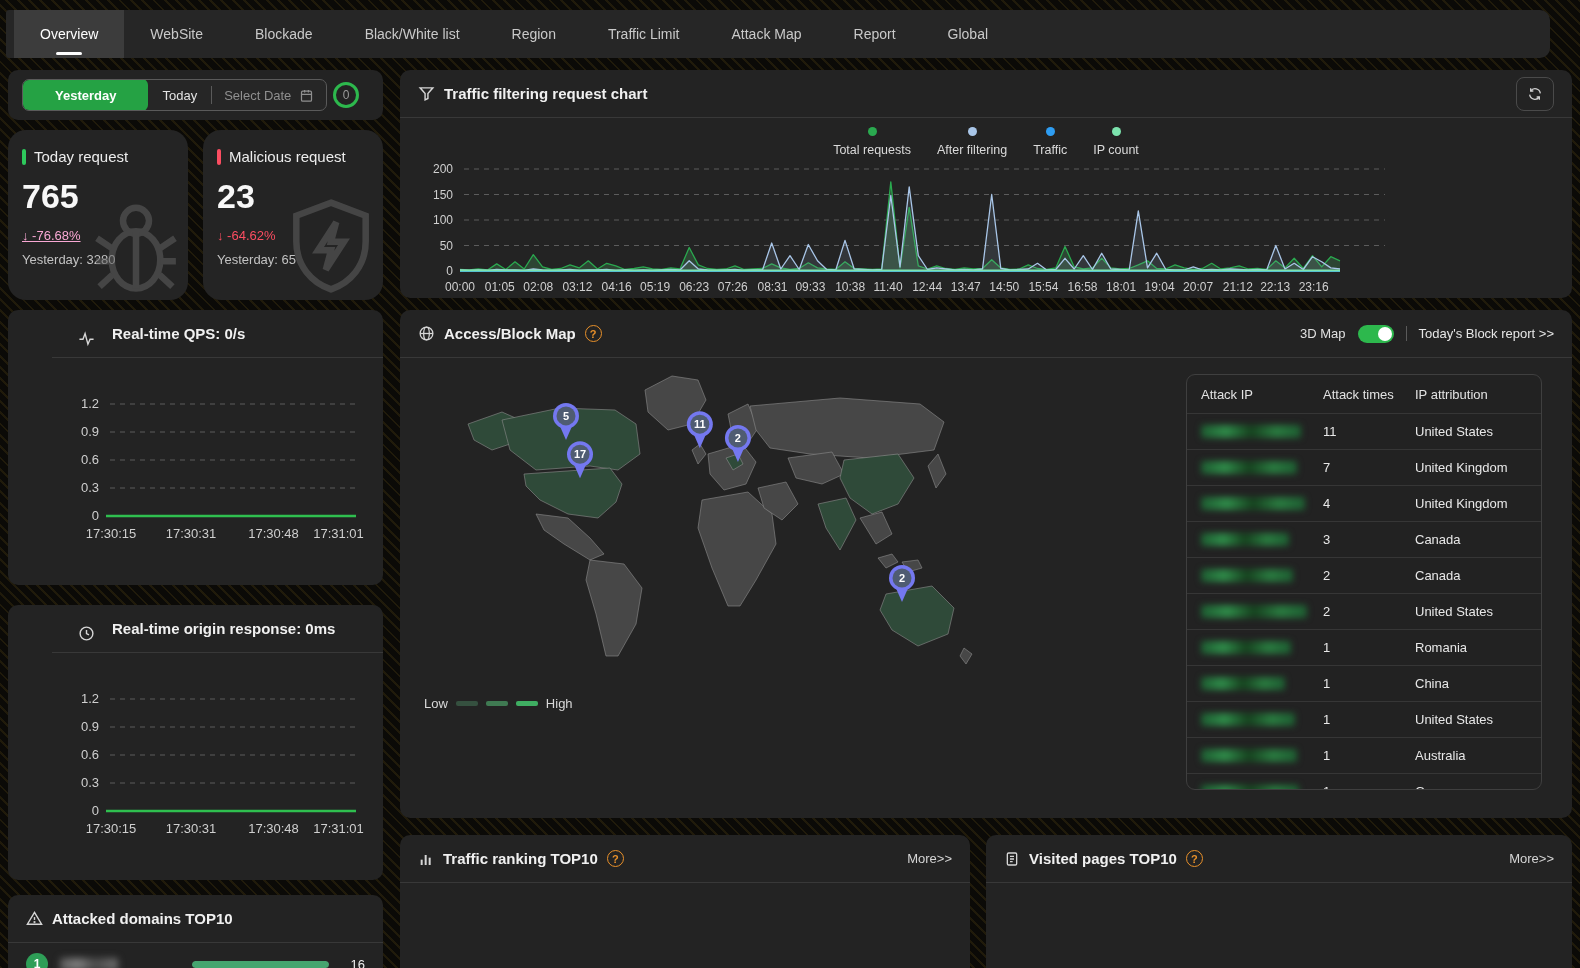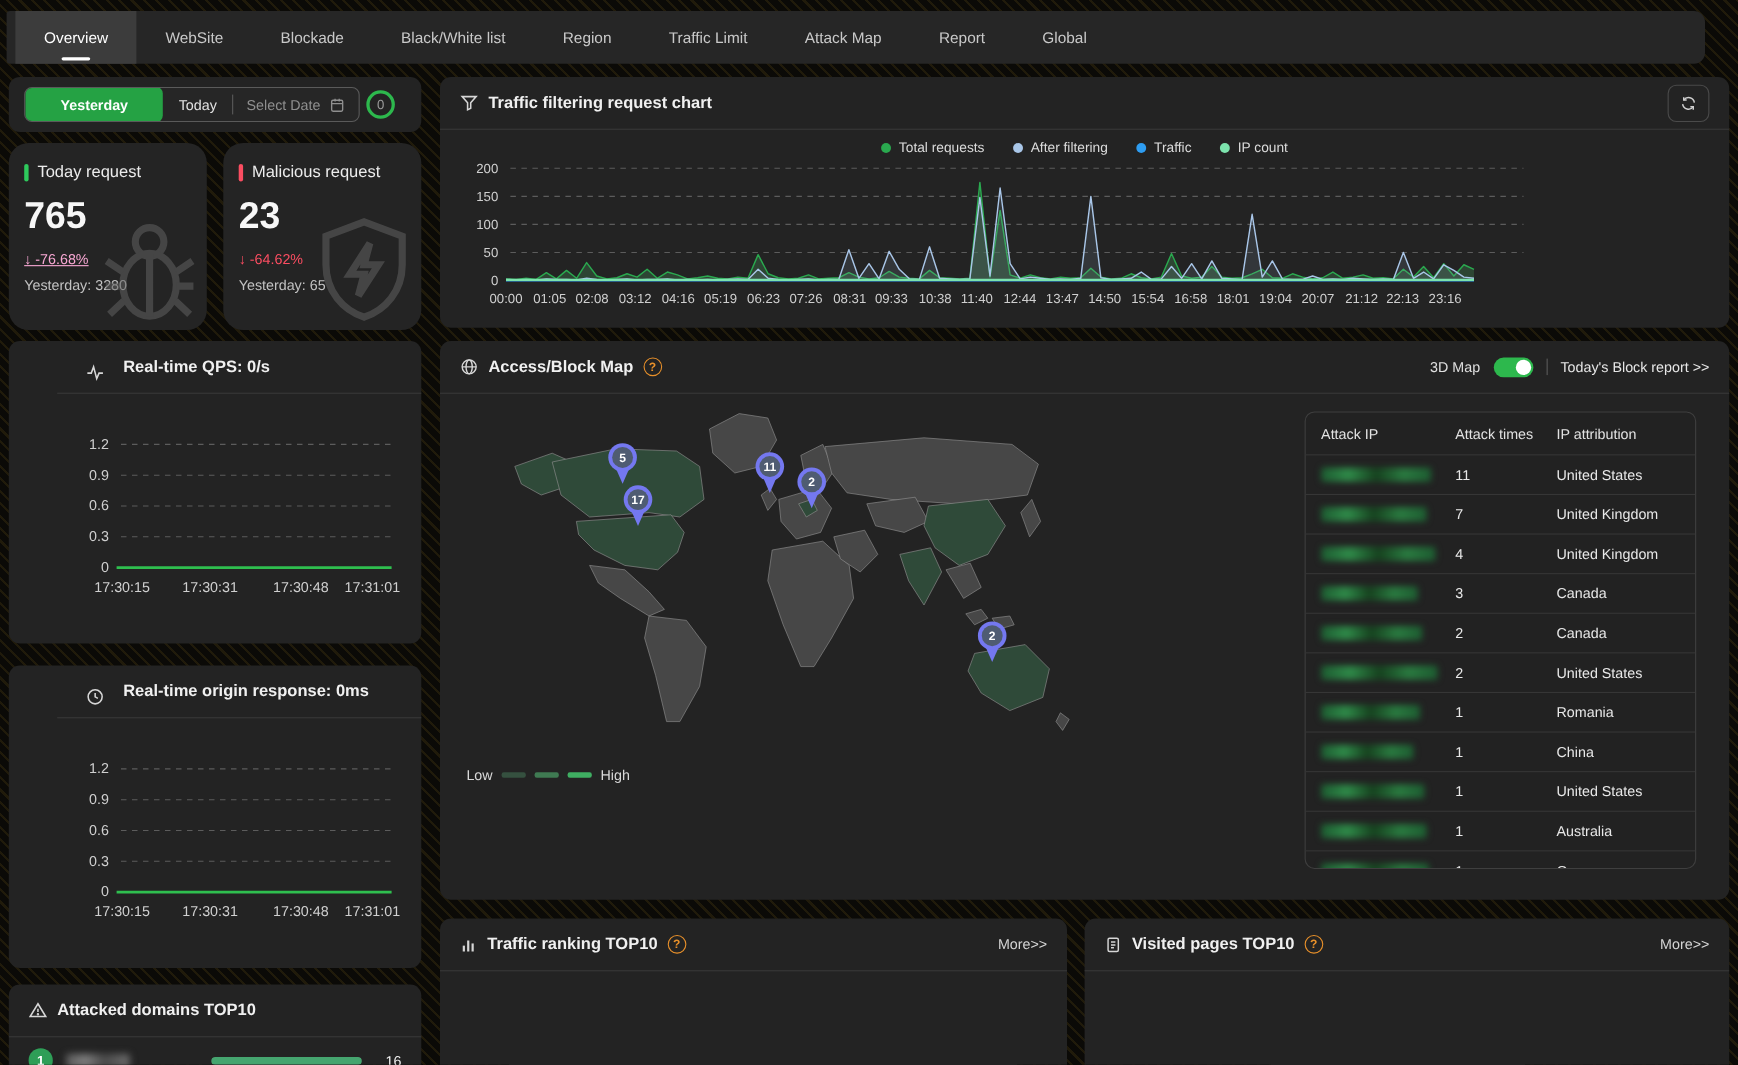--- a/index.html
+++ b/index.html
@@ -54,21 +54,21 @@
     padding:18px 14px; position:relative; overflow:hidden; }
   .stat-label{ display:flex; align-items:center; gap:8px; font-size:15px; color:#ececec; }
   .stat-accent{ width:4px; height:16px; border-radius:2px; }
   .stat-value{ font-size:34px; font-weight:bold; color:#f7f7f7; margin-top:12px; }
   .stat-delta{ font-size:13px; margin-top:12px; }
   .stat-yest{ font-size:13px; color:#c2c2c2; margin-top:9px; }
   .watermark{ position:absolute; right:0px; bottom:-2px; opacity:0.55; }
   
   .chart-panel{ height:228px; margin-bottom:12px; }
   .legend-row{ display:flex; justify-content:center; gap:26px; margin-top:9px; }
-  .legend-item{ display:flex; align-items:center; gap:7px; font-size:12.5px; color:#dadada; }
+  .legend-item{ display:flex; align-items:center; gap:7px; font-size:12.5px; color:#dadada;flex-direction:column; }
   .legend-dot{ width:9px; height:9px; border-radius:50%; }
   .refresh-btn{ margin-left:auto; width:38px; height:34px; border:1px solid #4a4a4a;
     border-radius:8px; display:flex; align-items:center; justify-content:center; cursor:pointer; }
   .rt-panel{ height:275px;padding-left:44px; }
   .rt-panel svg{ margin:10px 8px 0 8px; }
   
   .map-panel{ height:508px; margin-bottom:17px; }
   .map-head-right{ margin-left:auto; display:flex; align-items:center; gap:12px; }
   .toggle-label{ font-size:13px; color:#e0e0e0; }
   .toggle{ width:36px; height:18px; border-radius:9px; background:#2db84d; position:relative; cursor:pointer; }

